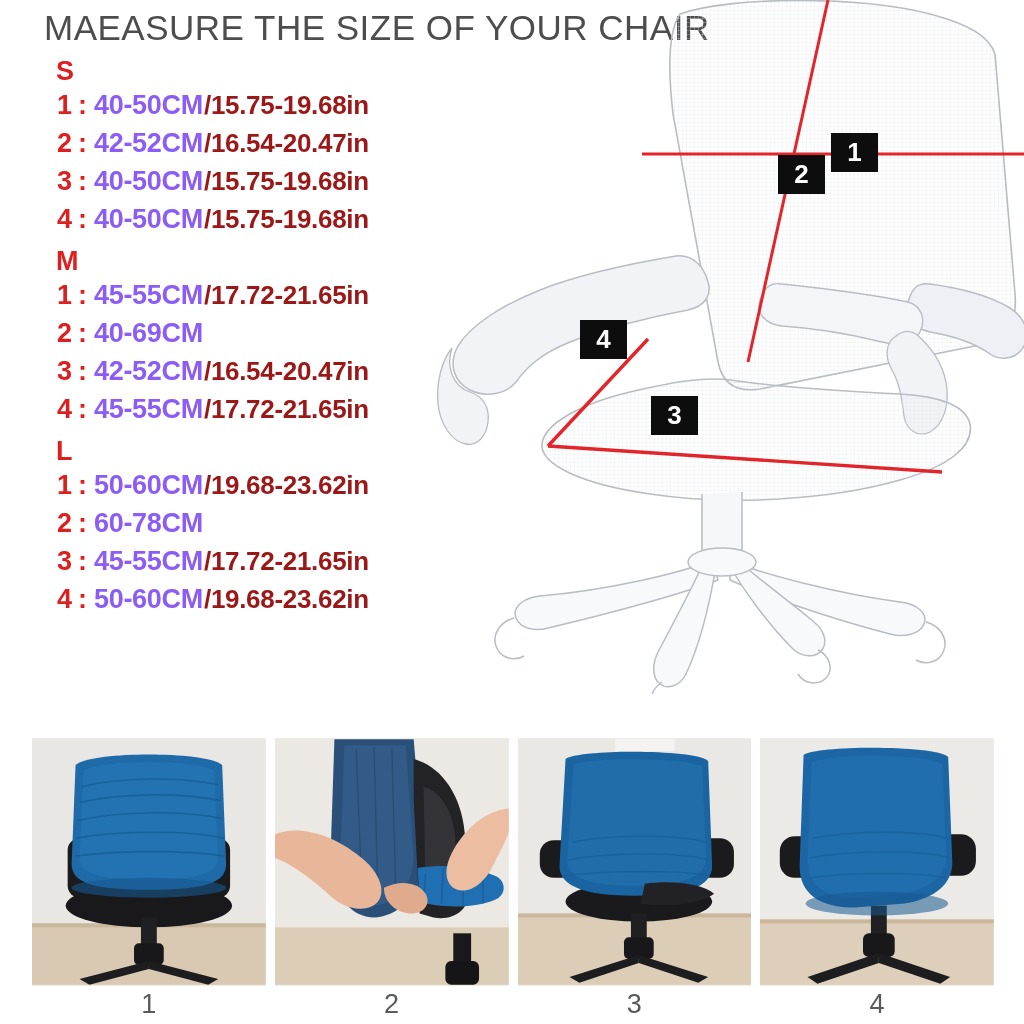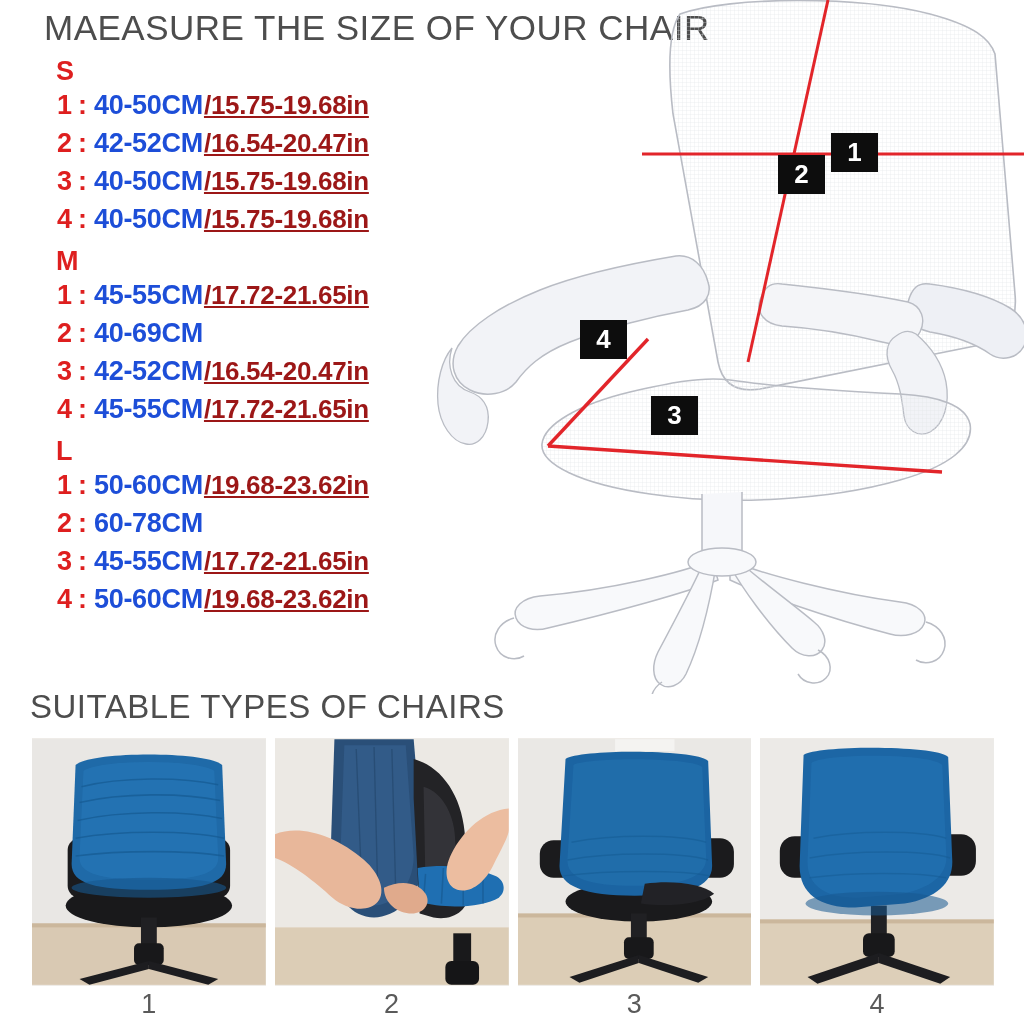--- a/index.html
+++ b/index.html
@@ -34,26 +34,26 @@
     display:flex;align-items:baseline;
     height:38px;line-height:38px;
     white-space:nowrap;
   }
   .row-idx{
     color:#de1f1f;font-weight:bold;font-size:27px;
     width:24px;text-align:right;
   }
   .row-colon{color:#de1f1f;font-weight:bold;font-size:27px;padding:0 7px 0 6px;}
   .row-cm{
-    color:#1d4ed8;font-weight:bold;font-size:27px;
+    color:#8b5cf6;font-weight:bold;font-size:27px;
     letter-spacing:-.3px;
   }
   .row-in{
     color:#9c1717;font-weight:bold;font-size:26px;
-    letter-spacing:-.3px;padding-left:1px;text-decoration:underline;
+    letter-spacing:-.3px;padding-left:1px;
   }
   .gap-s{height:8px;}
 
   
   #chair-diagram{position:absolute;left:430px;top:-6px;width:594px;height:700px;z-index:2;}
   #chair-diagram svg{display:block;width:100%;height:100%;}
 
   .marker{
     position:absolute;
     background:#0d0d0d;
@@ -265,21 +265,20 @@
       <div class="size-row">
         <span class="row-idx">4</span>
         <span class="row-colon">:</span>
         <span class="row-cm">50-60CM</span>
         <span class="row-in">/19.68-23.62in</span>
       </div>
     </div>
 
   </div>
 
-  <div class="section-title" id="title-suitable">SUITABLE TYPES OF CHAIRS</div>
 
   <div id="photo-strip">
 
     <div class="photo">
       <svg viewBox="0 0 236 248" xmlns="http://www.w3.org/2000/svg">
         <rect x="0" y="0" width="236" height="186" fill="#e9e7e4"></rect>
         <rect x="0" y="186" width="236" height="62" fill="#d9c9b3"></rect>
         <rect x="0" y="186" width="236" height="4" fill="#cbb79c"></rect>
         <g>
           <rect x="36" y="100" width="164" height="60" rx="12" fill="#1b1b1d"></rect>

